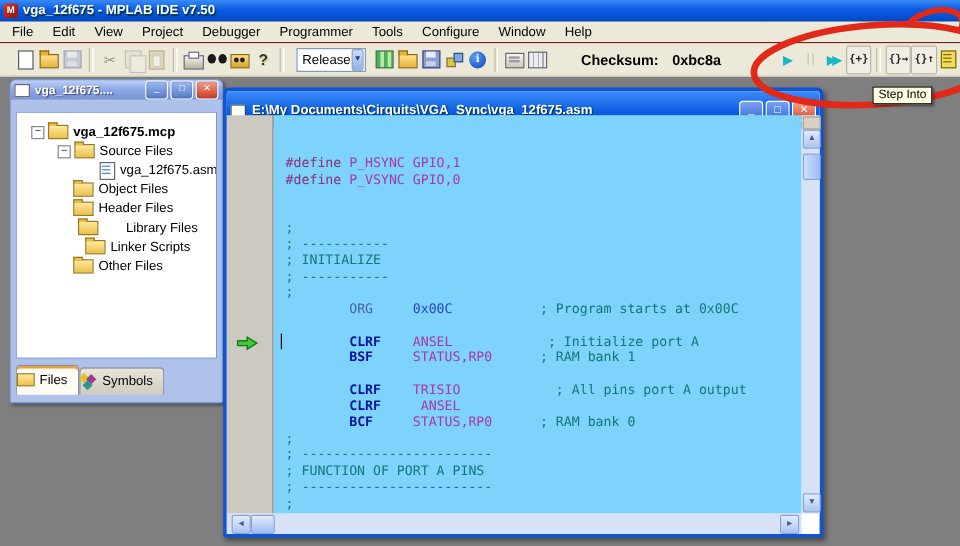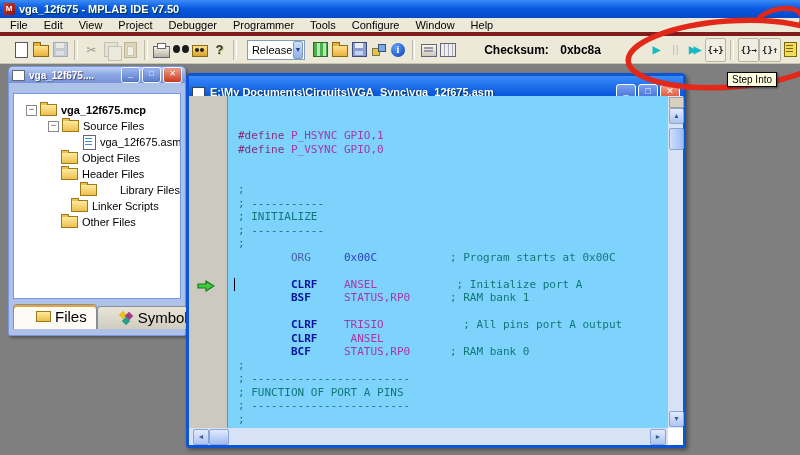--- a/index.html
+++ b/index.html
@@ -9,21 +9,21 @@
   
   .titlebar{position:absolute;left:0;top:0;width:800px;height:18px;
     background:linear-gradient(180deg,#3a8bf5 0%,#0a5be4 45%,#0349c4 100%);
     display:flex;align-items:center;padding-left:3px;box-sizing:border-box;}
   .app-icon{width:12px;height:12px;background:linear-gradient(135deg,#d23a2a,#8c1410);
     border-radius:2px;color:#fff;font-size:8px;font-weight:bold;text-align:center;line-height:12px;margin-right:4px;}
   .titlebar .ttext{color:#fff;font-weight:bold;font-size:11px;text-shadow:1px 1px 1px #033;}
 
   
   .menubar{position:absolute;left:0;top:18px;width:800px;height:18px;background:#ece9d8;
-    display:flex;align-items:center;padding-left:2px;box-sizing:border-box;border-bottom:4px solid #7f1d1d;}
+    display:flex;align-items:center;padding-left:2px;box-sizing:border-box;border-bottom:1px solid #7f1d1d;}
   .menu-item{padding:2px 8px;cursor:default;}
 
   
   .toolbar{position:absolute;left:0;top:36px;width:800px;height:28px;background:#ece9d8;
     display:flex;align-items:center;padding-left:12px;box-sizing:border-box;border-bottom:1px solid #c8c4b0;}
   .tbtn{width:22px;height:22px;display:flex;align-items:center;justify-content:center;position:relative;}
   .tbtn.disabled{opacity:.4;}
   .tsep{width:2px;height:20px;border-left:1px solid #c0bcab;border-right:1px solid #fff;margin:0 4px;}
 
   
@@ -93,21 +93,21 @@
   .expsp{width:13px;flex:none;}
   .t-folder{width:15px;height:10px;background:linear-gradient(#ffe9a0,#eec04a);border:1px solid #9a7a1a;
     position:relative;margin-right:4px;flex:none;}
   .t-folder:before{content:"";position:absolute;left:-1px;top:-3px;width:6px;height:2px;background:#eec04a;border:1px solid #9a7a1a;border-bottom:none;}
   .t-file{width:11px;height:13px;background:#fff;border:1px solid #667;position:relative;margin-right:4px;flex:none;}
   .t-file:before{content:"";position:absolute;left:1px;top:2px;width:7px;height:1px;background:#48c;
     box-shadow:0 3px 0 #48c,0 6px 0 #48c;}
   .tlabel{font-size:11px;}
   .tlabel.b{font-weight:bold;}
   .tabsrow{position:absolute;left:4px;bottom:6px;height:24px;display:flex;align-items:flex-end;}
-  .tab{display:flex;align-items:center;gap:4px;padding:3px 9px 4px 22px;font-size:15px;
+  .tab{display:flex;align-items:center;gap:4px;padding:3px 9px 4px 0;font-size:11px;
     border:1px solid #8a8e9a;border-bottom:none;border-radius:4px 4px 0 0;background:linear-gradient(#e8e4d8,#d0ccc0);height:15px;}
   .tab.active{background:#fdfbf4;box-shadow:inset 0 2px 0 #e8a33c;height:17px;}
   .tab .mini-folder{width:13px;height:9px;background:linear-gradient(#ffe9a0,#eec04a);border:1px solid #9a7a1a;}
   .tab .diamonds{width:14px;height:12px;position:relative;}
   .tab .diamonds i{position:absolute;width:6px;height:6px;transform:rotate(45deg);display:block;}
   .tab .diamonds i:nth-child(1){left:0;top:0;background:#e8c020;}
   .tab .diamonds i:nth-child(2){left:6px;top:1px;background:#a03a8a;}
   .tab .diamonds i:nth-child(3){left:3px;top:6px;background:#2a9a8a;}
 
   
@@ -294,21 +294,21 @@
         <div class="trow" style="padding-left: 34px;">
           <span class="expsp"></span>
           <span class="t-folder"></span>
           <span class="tlabel">Object Files</span>
         </div>
         <div class="trow" style="padding-left: 34px;">
           <span class="expsp"></span>
           <span class="t-folder"></span>
           <span class="tlabel">Header Files</span>
         </div>
-        <div class="trow" style="padding-left: 34px; gap: 19px;">
+        <div class="trow" style="padding-left: 19px; gap: 19px;">
           <span class="expsp"></span>
           <span class="t-folder"></span>
           <span class="tlabel">Library Files</span>
         </div>
         <div class="trow" style="padding-left: 44px;">
           <span class="expsp"></span>
           <span class="t-folder"></span>
           <span class="tlabel">Linker Scripts</span>
         </div>
         <div class="trow" style="padding-left: 34px;">

